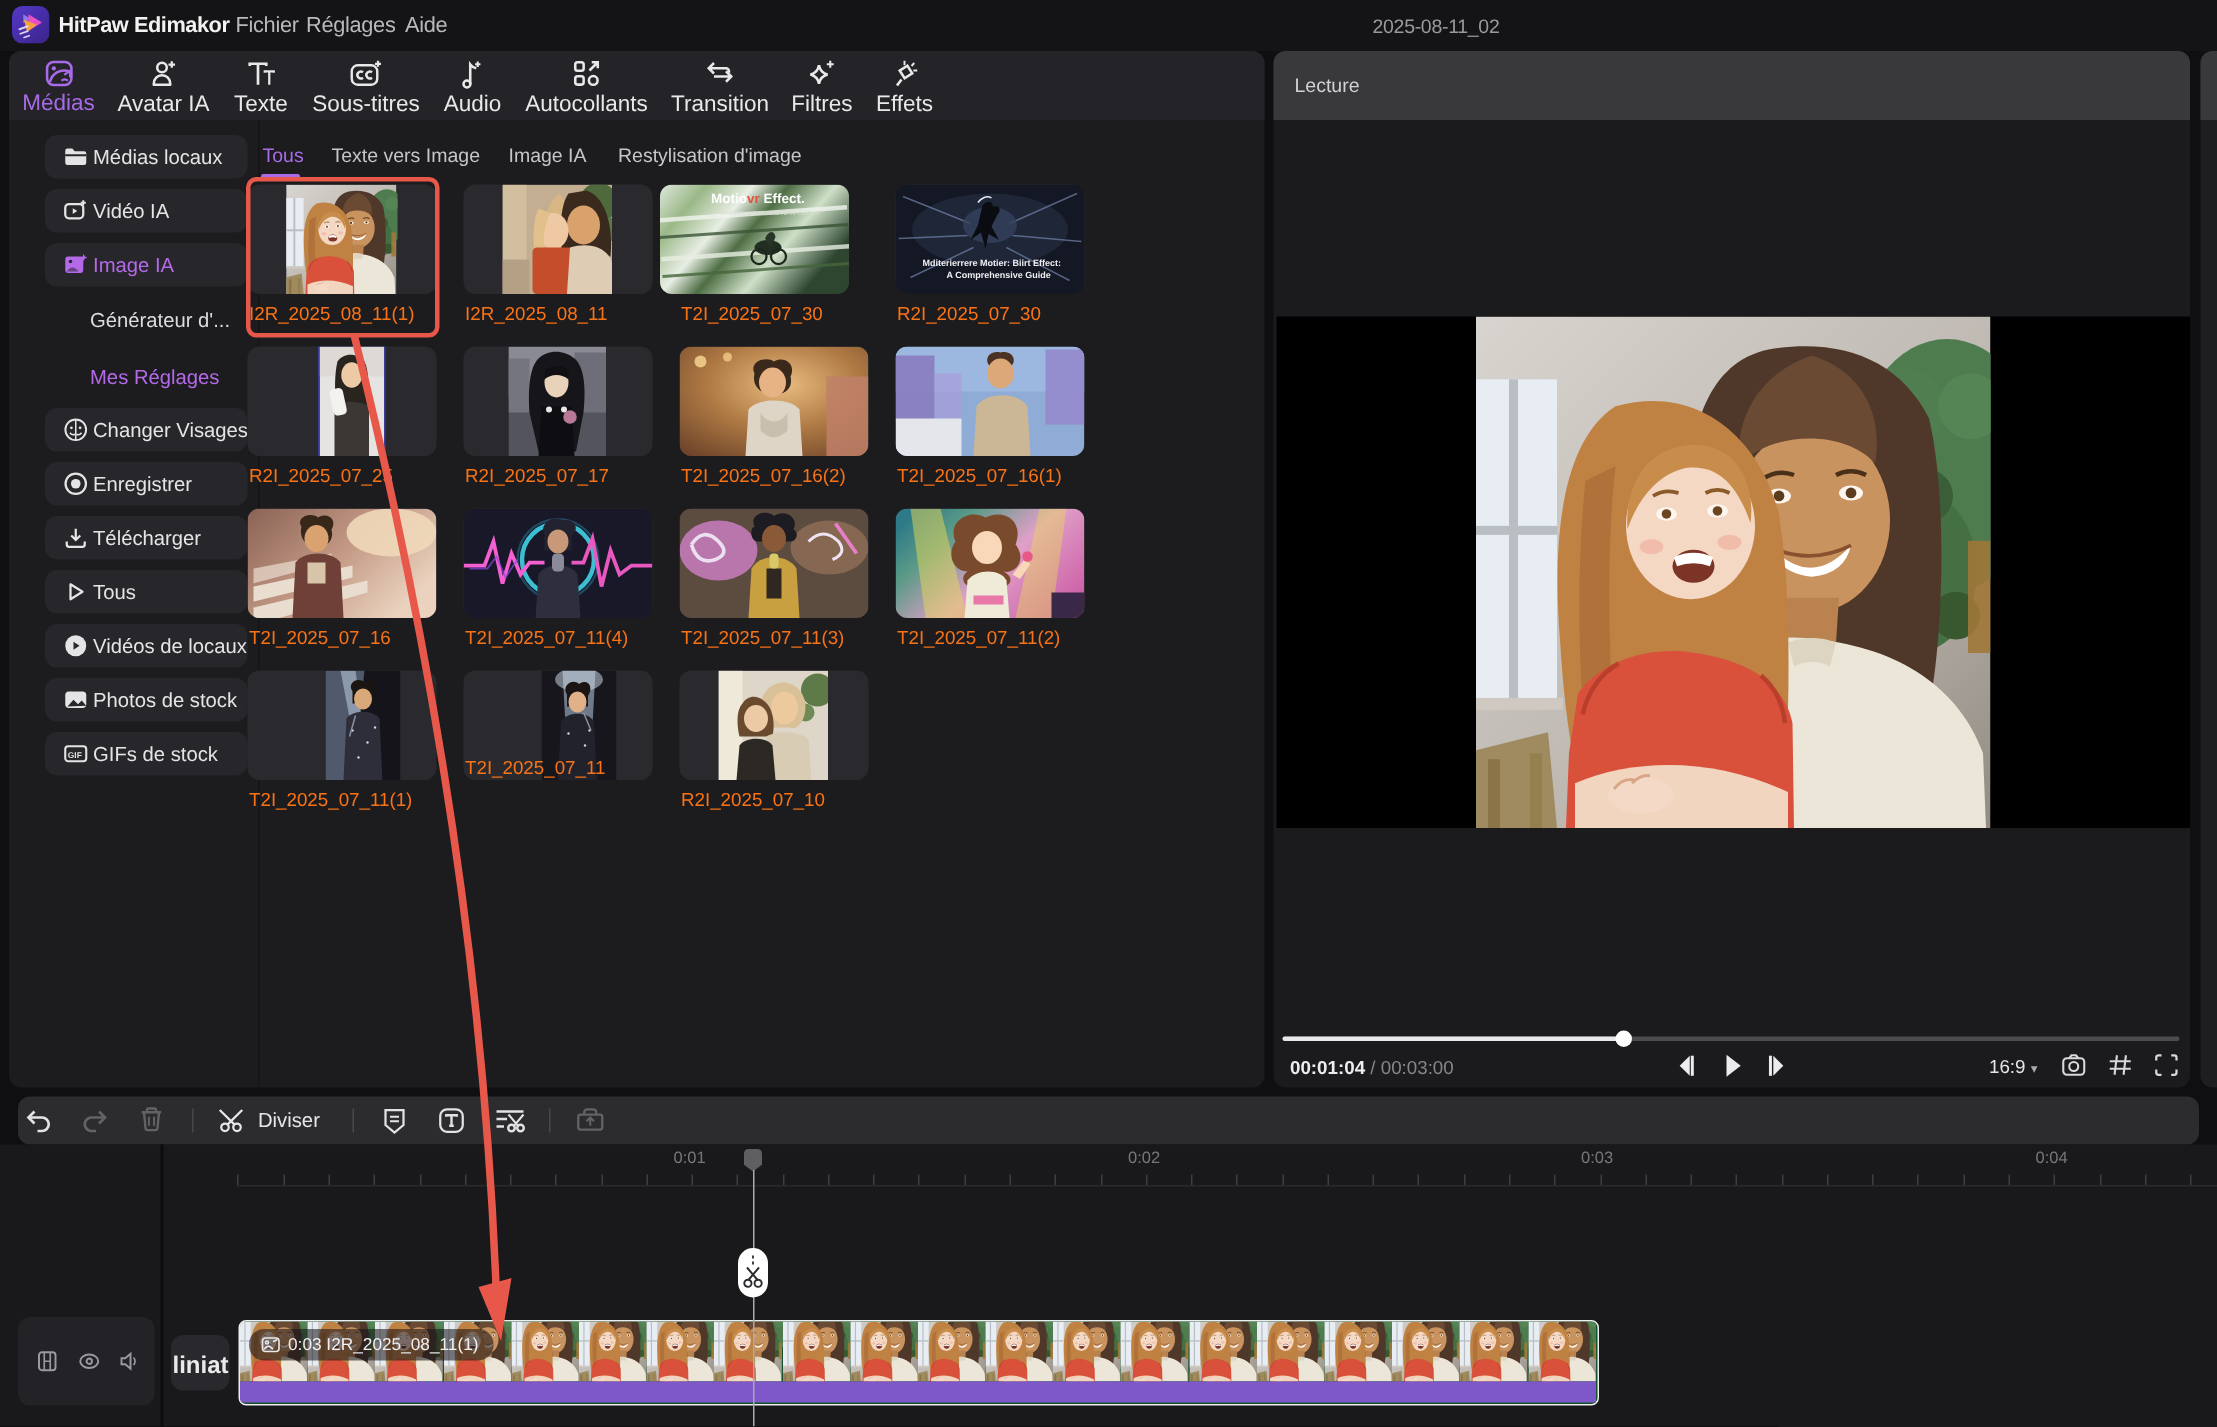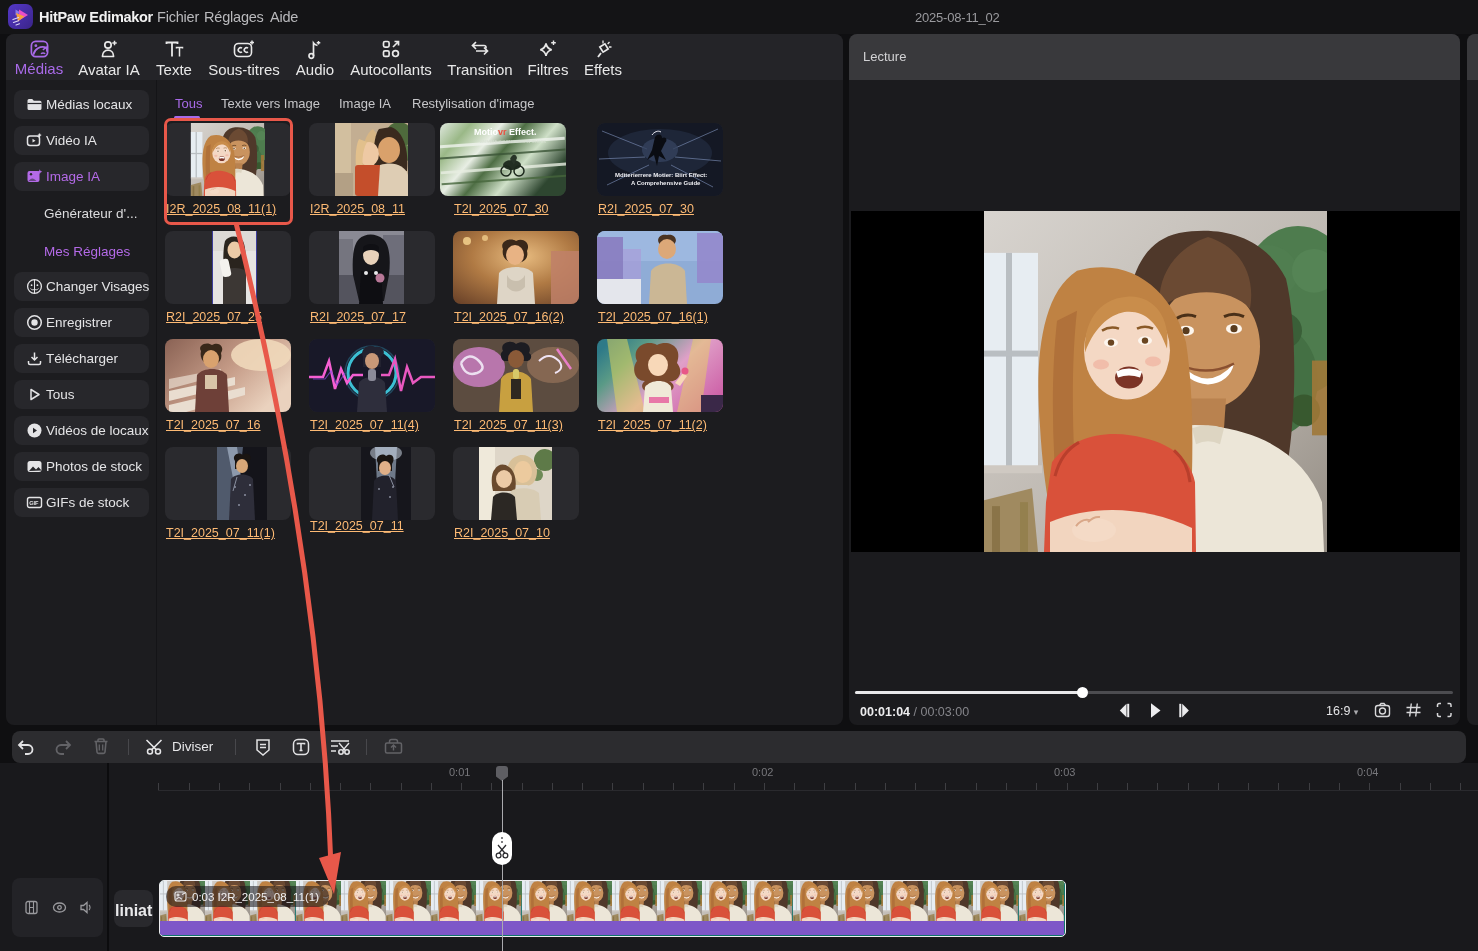--- a/index.html
+++ b/index.html
@@ -15,33 +15,33 @@
 
 
 #leftpanel { left:6px; top:34px; width:837px; height:691px; background:#1c1c1f; border-radius:8px; }
 #topbar { position:absolute; left:0; top:0; width:837px; height:46px; background:#242428; border-radius:8px 8px 0 0; }
 .tbtn { position:absolute; top:4px; text-align:center; color:#e8e8e8; }
 .tbtn .lb { font-size:15px; margin-top:1px; }
 .tbtn svg { display:block; margin:0 auto; }
 .tbtn.active { color:#a86ae8; }
 
 
-#sidebar { position:absolute; left:0; top:46px; width:151px; height:645px; border-right:1px solid #141417; }
+#sidebar { position:absolute; left:16px; top:46px; width:151px; height:645px; border-right:1px solid #141417; }
 .sbtn { position:absolute; left:8px; width:135px; height:29px; background:#27272b; border-radius:8px;
   color:#e4e4e6; font-size:13.5px; line-height:29px; }
 .sbtn svg { position:absolute; left:12px; top:6px; }
 .sbtn span { position:absolute; left:32px; white-space:nowrap; }
 .sitem { position:absolute; left:38px; font-size:13.5px; color:#dcdcde; }
 
 
 #media { position:absolute; left:152px; top:46px; width:685px; height:645px; }
 .tab { position:absolute; top:16px; font-size:13px; color:#c6c6c9; }
 .cell { position:absolute; width:126px; height:73px; background:#2a2a2e; border-radius:8px; overflow:hidden; }
 .cell .im { position:absolute; top:0; height:73px; }
-.clabel { position:absolute; font-size:12.5px; color:#fdba74; white-space:nowrap;text-decoration:underline; }
+.clabel { position:absolute; font-size:12.5px; color:#f97316; white-space:nowrap; }
 
 
 #rightpanel { left:849px; top:34px; width:611px; height:691px; background:#1b1b1e; border-radius:8px; }
 #rp-head { position:absolute; left:0; top:0; width:611px; height:46px; background:#39393c; border-radius:8px 8px 0 0;
   color:#d2d2d4; font-size:13px; line-height:46px; padding-left:14px; }
 #vframe { position:absolute; left:2px; top:177px; width:609px; height:341px; background:#000; }
 
 
 #progress { position:absolute; left:6px; top:657px; width:598px; height:3px; background:#4c4c50; border-radius:2px; }
 #progfill { position:absolute; left:0; top:0; width:227px; height:3px; background:#e8e8ea; border-radius:2px; }
@@ -547,21 +547,21 @@
           <circle cx="58" cy="28" r="6" fill="#6e8a56"></circle>
           <path d="M36 10 C28 14 26 26 28 38 L48 38 C52 40 58 34 58 24 C58 12 46 4 36 10 Z" fill="#d8c098"></path>
           <ellipse cx="44" cy="25" rx="9" ry="11" fill="#ecca9e"></ellipse>
           <path d="M16 22 C12 26 12 36 14 44 L36 44 C38 34 36 24 30 20 C25 16 19 17 16 22 Z" fill="#6a4a2e"></path>
           <ellipse cx="25" cy="32" rx="8" ry="9" fill="#eccaa6"></ellipse>
           <path d="M32 44 C38 40 54 40 60 46 L62 73 L30 73 Z" fill="#d8ccb4"></path>
           <path d="M14 50 C18 44 32 44 36 50 L38 73 L12 73 Z" fill="#2c2824"></path>
         </svg>
       </div>
       <div class="clabel" style="left:8px;top:446px">T2I_2025_07_11(1)</div>
-      <div class="clabel" style="left:152px;top:439px">T2I_2025_07_11</div>
+      <div class="clabel" style="left:152px;top:425px">T2I_2025_07_11</div>
       <div class="clabel" style="left:296px;top:446px">R2I_2025_07_10</div>
 
       <div class="abs" style="left:6px;top:38px;width:129px;height:107px;border:3px solid #e8584a;border-radius:7px"></div>
     </div>
   </div>
 
   <div class="abs" id="rightpanel">
     <div id="rp-head">Lecture</div>
     <div id="vframe">
       <svg style="position:absolute;left:133px;top:0" width="343" height="341" viewBox="0 0 343 342" preserveAspectRatio="none">
@@ -708,21 +708,21 @@
       <svg class="abs" style="left:67px;top:22px" width="15" height="15" viewBox="0 0 15 15" fill="none" stroke="#9a9a9e" stroke-width="1.3">
         <path d="M2 5.5 h2.5 L8 2.5 v10 L4.5 9.5 H2 Z"></path>
         <path d="M10 5 a3.5 3.5 0 0 1 0 5" stroke-width="1.1"></path>
       </svg>
     </div>
 
     <div class="abs" style="left:114px;top:127px;width:39px;height:37px;background:#29292d;border-radius:8px;overflow:hidden">
       <div style="position:absolute;left:1px;top:12px;font-size:16px;font-weight:bold;color:#eaeaec;white-space:nowrap">liniatur</div>
     </div>
 
-    <div class="abs" id="clip" style="left:159px;top:117px;width:907px;height:57px;border:1.5px solid #ededef;border-radius:5px;overflow:hidden;background:#0f766e">
+    <div class="abs" id="clip" style="left:159px;top:117px;width:907px;height:57px;border:1.5px solid #ededef;border-radius:5px;overflow:hidden;background:#14532d">
       <div id="strip" style="position:absolute;left:0;top:0;width:904px;height:40px;display:flex;overflow:hidden">
           <svg style="flex:none" width="45.2" height="40" viewBox="0 55 343 272" preserveAspectRatio="none">
             <use href="#fam"></use>
           </svg>
           <svg style="flex:none" width="45.2" height="40" viewBox="0 55 343 272" preserveAspectRatio="none">
             <use href="#fam"></use>
           </svg>
           <svg style="flex:none" width="45.2" height="40" viewBox="0 55 343 272" preserveAspectRatio="none">
             <use href="#fam"></use>
           </svg>

